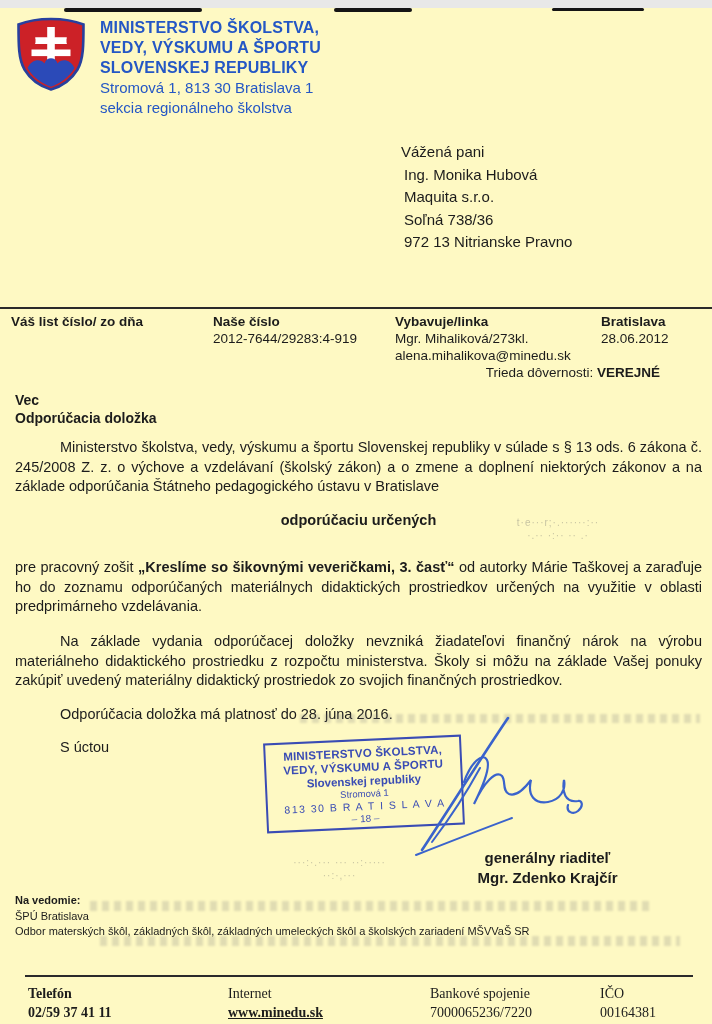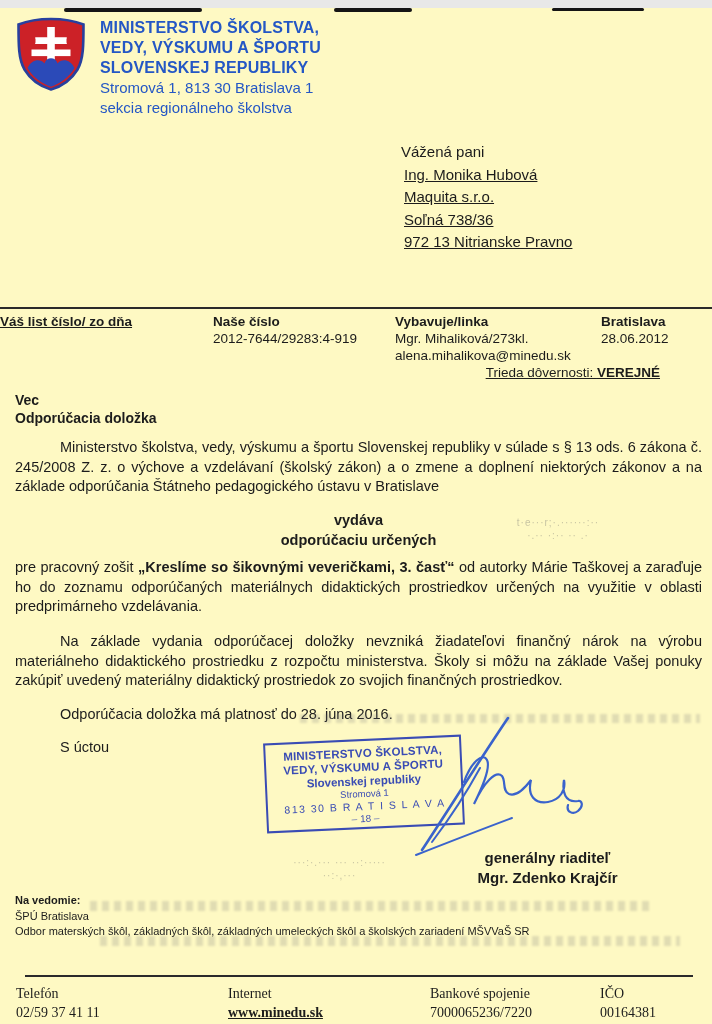--- a/index.html
+++ b/index.html
@@ -17,30 +17,30 @@
   }
   .ghost-bar{position:absolute;pointer-events:none;filter:blur(1px);
     background:repeating-linear-gradient(90deg,rgba(120,120,120,.22) 0 7px,rgba(120,120,120,0) 7px 12px);}
   
   .coat{position:absolute;left:14px;top:8px;width:74px;height:76px;}
   .org{position:absolute;left:100px;top:10px;color:#2457c5;}
   .org .b{font-weight:bold;font-size:16px;line-height:20px;letter-spacing:.2px;}
   .org .r{font-size:15px;line-height:20px;}
   
   .recipient{position:absolute;left:401px;top:133px;font-size:15px;line-height:22.5px;}
-  .recipient div:nth-child(n+2){padding-left:3px;text-decoration:underline;}
+  .recipient div:nth-child(n+2){padding-left:3px;}
   
   .toprule{position:absolute;left:0;top:299px;width:712px;height:2px;background:#2a2a2a;}
   .ref{position:absolute;top:305px;font-size:13.5px;line-height:17px;}
   .ref .lbl{font-weight:bold;}
-  .ref-c1{left:0;text-decoration:underline;}
+  .ref-c1{left:11px;}
   .ref-c2{left:213px;}
   .ref-c3{left:395px;}
   .ref-c4{left:601px;}
-  .conf{position:absolute;right:52px;top:357px;font-size:13.5px;text-decoration:underline;}
+  .conf{position:absolute;right:52px;top:357px;font-size:13.5px;}
   .conf b{font-weight:bold;}
   
   .vec{position:absolute;left:15px;top:383px;font-size:14px;font-weight:bold;line-height:18px;}
   .para{position:absolute;left:15px;width:687px;font-size:14.5px;line-height:19.5px;text-align:justify;}
   .p1{top:430px;text-indent:45px;}
   .decree{position:absolute;left:15px;top:503px;width:687px;text-align:center;font-weight:bold;font-size:14.5px;line-height:19.5px;}
   .p2{top:550px;}
   .p3{top:624px;text-indent:45px;}
   .validity{position:absolute;left:60px;top:698px;font-size:14.5px;}
   .closing{position:absolute;left:60px;top:731px;font-size:14.5px;}
@@ -58,21 +58,21 @@
   .stamp .s5{font-size:10px;line-height:12px;}
   .signature-svg{position:absolute;left:408px;top:700px;width:200px;height:150px;}
   .signatory{position:absolute;left:430px;top:840px;width:235px;text-align:center;font-size:15px;font-weight:bold;line-height:20px;}
   
   .cc{position:absolute;left:15px;top:885px;font-size:11px;line-height:15.5px;}
   .cc .lbl{font-weight:bold;}
   
   .footrule{position:absolute;left:25px;top:967px;width:668px;height:1.8px;background:#2a2a2a;}
   .footer{position:absolute;top:976px;left:0;width:712px;font-family:"Liberation Serif",serif;font-size:14px;line-height:19px;}
   .f-item{position:absolute;top:0;}
-  .f1{left:16px;} .f2{left:228px;} .f3{left:430px;} .f4{left:600px;}
+  .f1{left:28px;font-weight:bold;} .f2{left:228px;} .f3{left:430px;} .f4{left:600px;}
   .f2 .val{text-decoration:underline;font-weight:bold;}
 </style>
 </head>
 <body>
 
 <div class="page">
 
   <div class="scan-smudge" style="left:64px;top:0;width:138px;height:4px;"></div>
   <div class="scan-smudge" style="left:334px;top:0;width:78px;height:4px;"></div>
   <div class="scan-smudge" style="left:552px;top:0;width:92px;height:3px;"></div>
@@ -124,21 +124,20 @@
   <div class="conf"><span>Trieda dôvernosti: </span><b>VEREJNÉ</b></div>
 
   <div class="vec">
     <div>Vec</div>
     <div>Odporúčacia doložka</div>
   </div>
 
   <div class="para p1">Ministerstvo školstva, vedy, výskumu a športu Slovenskej republiky v súlade s § 13 ods. 6 zákona č. 245/2008 Z. z. o výchove a vzdelávaní (školský zákon) a o zmene a doplnení niektorých zákonov a na základe odporúčania Štátneho pedagogického ústavu v Bratislave</div>
 
   <div class="decree">
-    <div>vydáva</div>
     <div>odporúčaciu určených</div>
   </div>
   <div class="ghost" style="left:468px;top:508px;width:180px;">t·e···r;·.······:··<br>·.·· ·:·· ·· .·</div>
 
   <div class="para p2"><span>pre pracovný zošit </span><b>„Kreslíme so šikovnými veveričkami, 3. časť“</b><span> od autorky Márie Taškovej a zaraďuje ho do zoznamu odporúčaných materiálnych didaktických prostriedkov určených na využitie v oblasti predprimárneho vzdelávania.</span></div>
 
   <div class="para p3">Na základe vydania odporúčacej doložky nevzniká žiadateľovi finančný nárok na výrobu materiálneho didaktického prostriedku z rozpočtu ministerstva. Školy si môžu na základe Vašej ponuky zakúpiť uvedený materiálny didaktický prostriedok zo svojich finančných prostriedkov.</div>
 
   <div class="validity">Odporúčacia doložka má platnosť do 28. júna 2016.</div>
   <div class="closing">S úctou</div>

